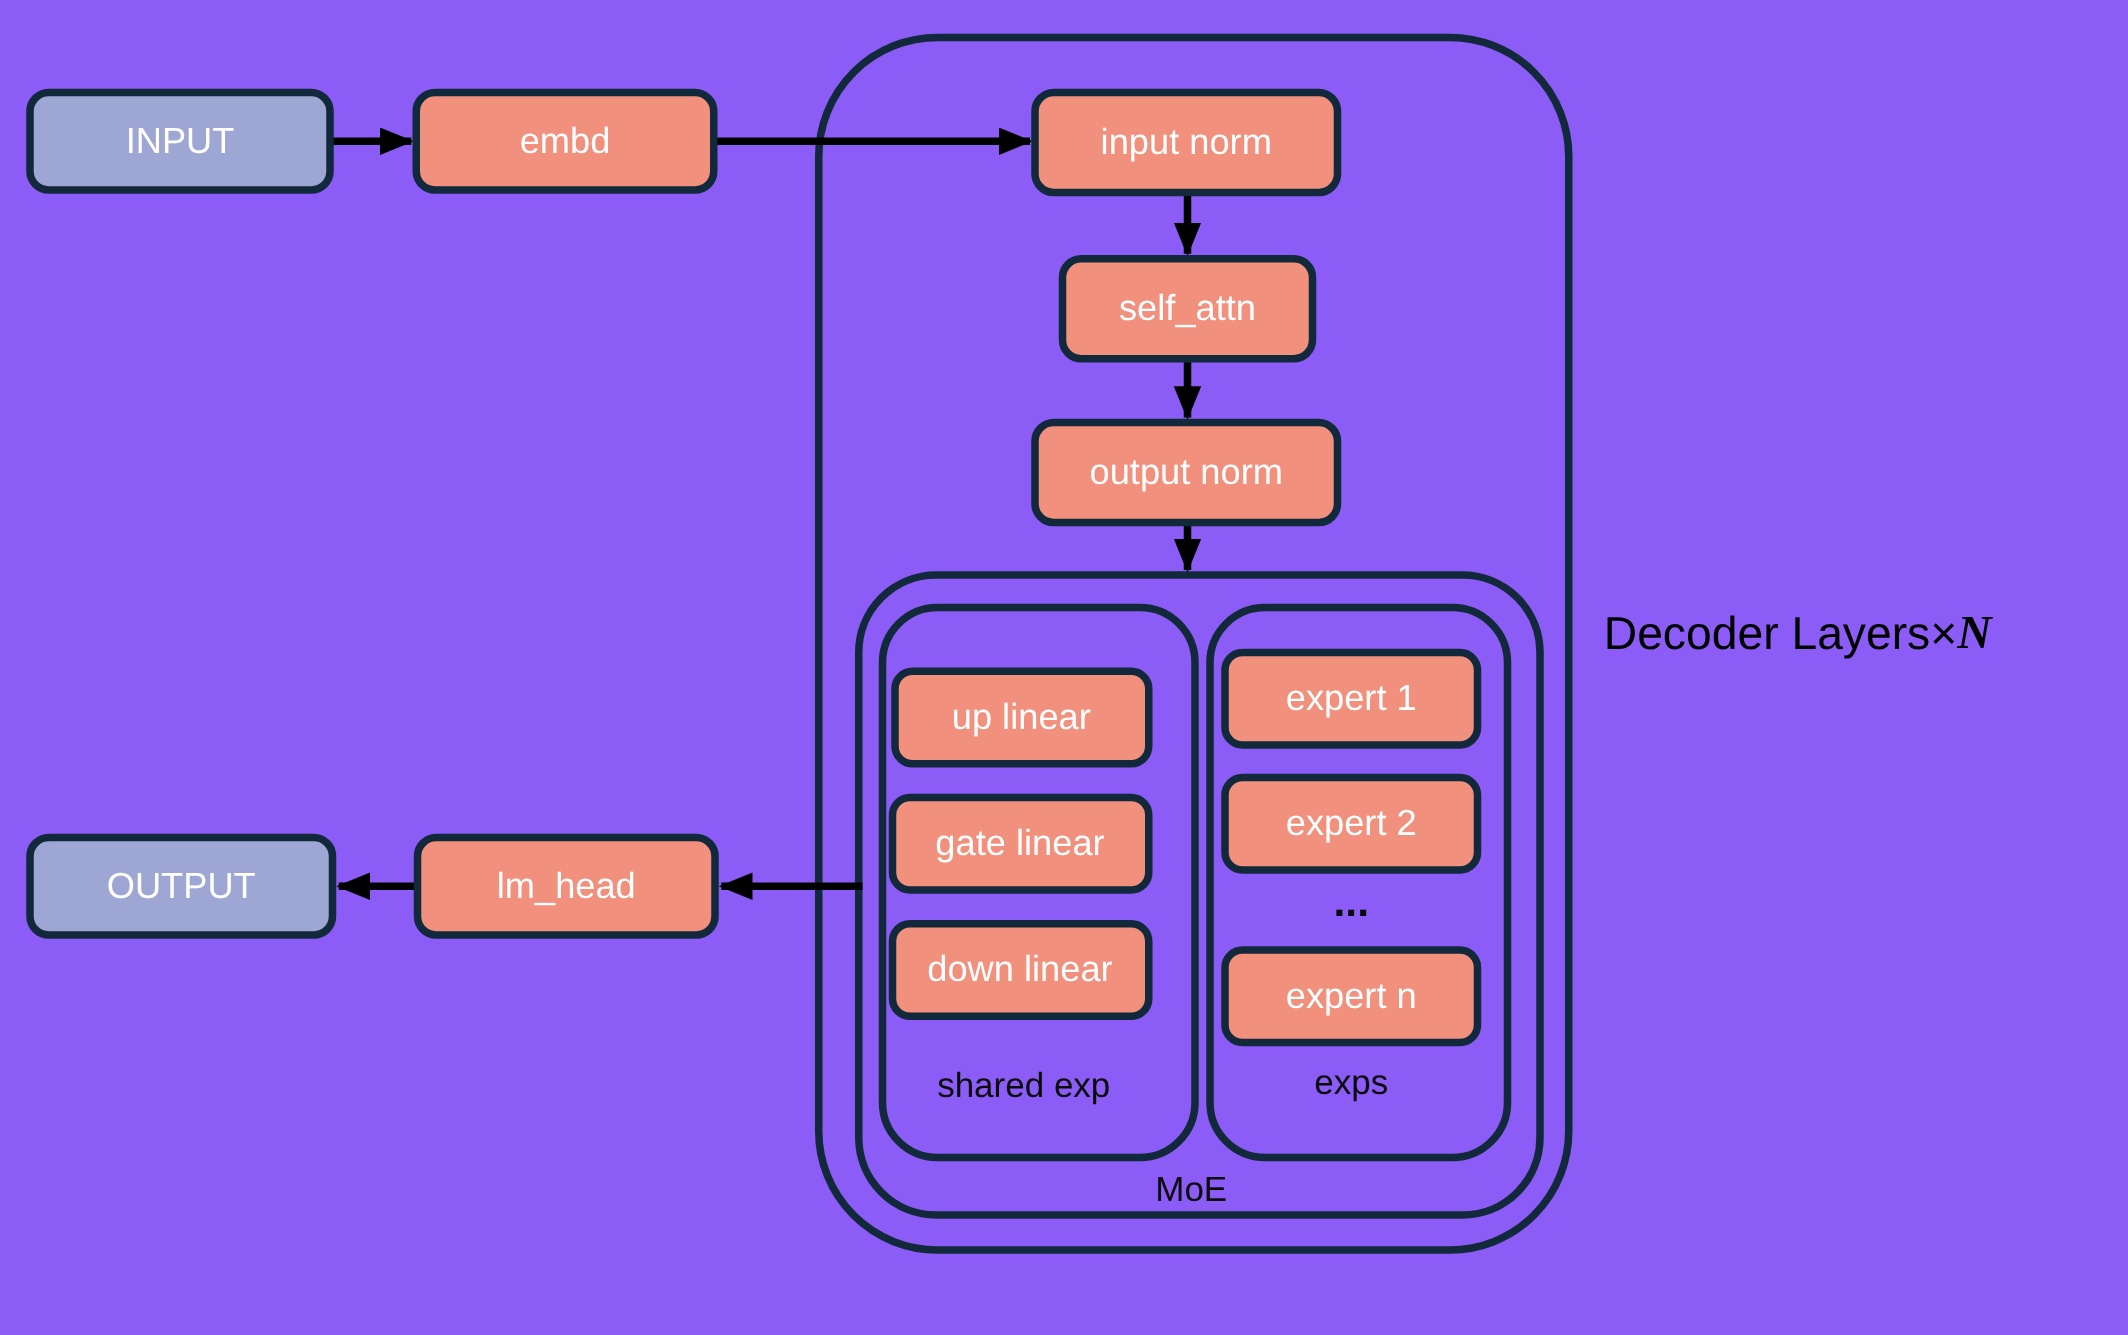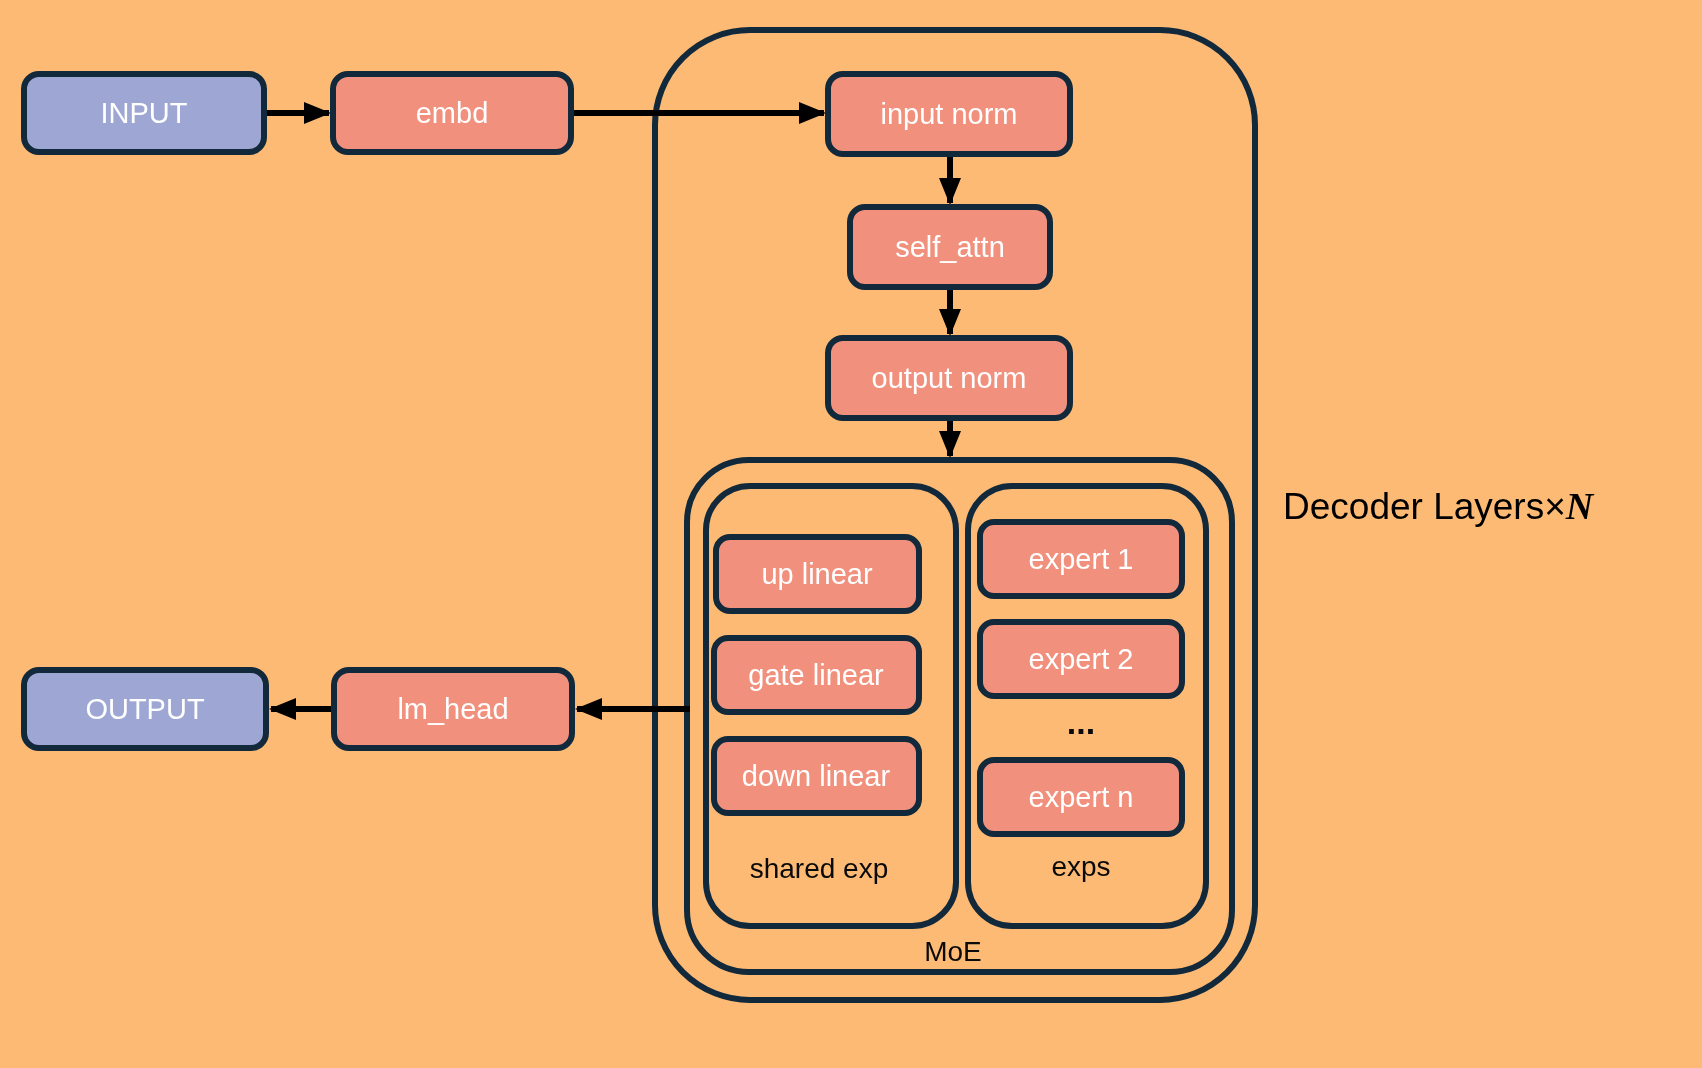--- a/index.html
+++ b/index.html
@@ -4,21 +4,21 @@
 <style>
   html, body {
     margin: 0;
     padding: 0;
     background: #ffffff;
   }
   .canvas {
     position: relative;
     width: 1702px;
     height: 1068px;
-    background: #fdba74;
+    background: #8b5cf6;
     font-family: "Liberation Sans", sans-serif;
     overflow: hidden;
   }
   svg { display: block; }
   .box-label {
     font-family: "Liberation Sans", sans-serif;
     font-size: 29px;
     fill: #ffffff;
   }
   .container-label {

